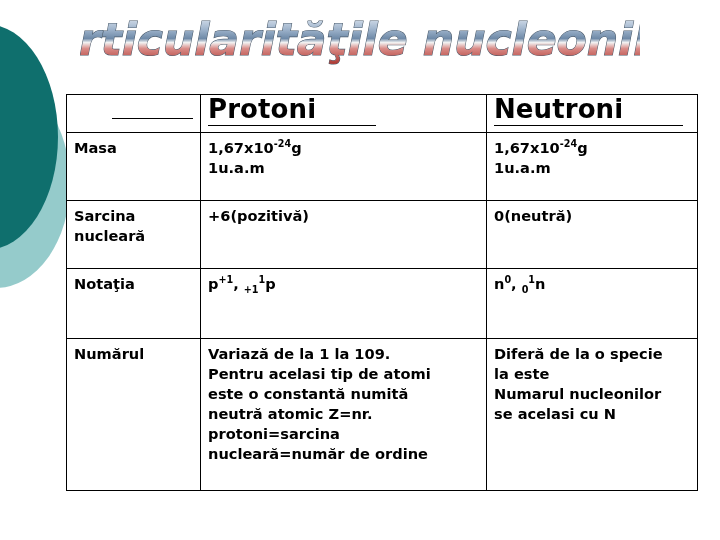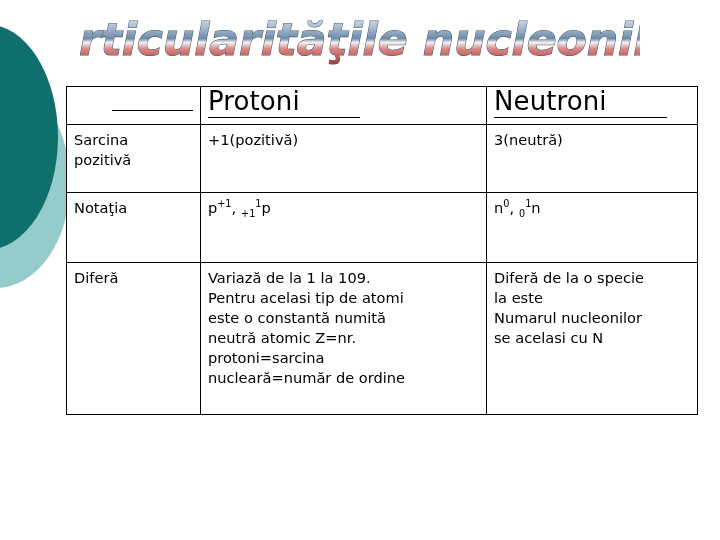--- a/index.html
+++ b/index.html
@@ -53,23 +53,24 @@
   }
   #title-svg {
     display: block;
     margin: 0 auto;
   }
 
   
   #table-wrap {
     position: absolute;
     left: 66px;
-    top: 86px;
+    top: 94px;
     width: 631px;
     z-index: 4;
+    font-weight: bold;
   }
   table.nucleon-table {
     border-collapse: collapse;
     table-layout: fixed;
     width: 631px;
     background: #ffffff;
   }
   table.nucleon-table td {
     border: 1.6px solid #000000;
     vertical-align: top;
@@ -158,38 +159,49 @@
         <span class="hdr-blank-rule"></span>
       </td>
       <td>
         <span class="hdr-text">Protoni</span>
       </td>
       <td>
         <span class="hdr-text">Neutroni</span>
       </td>
     </tr>
 
+    <tr class="r-masa">
+      <td>Masa</td>
+      <td>
+        <span class="cell-line"><span>1,67x10</span><sup class="sup">-24</sup><span>g</span></span>
+        <span class="cell-line">1u.a.m</span>
+      </td>
+      <td>
+        <span class="cell-line"><span>1,67x10</span><sup class="sup">-24</sup><span>g</span></span>
+        <span class="cell-line">1u.a.m</span>
+      </td>
+    </tr>
 
     <tr class="r-sarcina">
       <td>
         <span class="cell-line">Sarcina</span>
-        <span class="cell-line">pozitivă</span>
-      </td>
-      <td>+1(pozitivă)</td>
-      <td>3(neutră)</td>
+        <span class="cell-line">nucleară</span>
+      </td>
+      <td>+6(pozitivă)</td>
+      <td>0(neutră)</td>
     </tr>
 
     <tr class="r-notatia">
       <td>Notaţia</td>
       <td class="notation"><span>p</span><sup class="sup">+1</sup><span>,</span><span class="nsp"></span><sub class="sub">+1</sub><sup class="sup">1</sup><span>p</span></td>
       <td class="notation"><span>n</span><sup class="sup">0</sup><span>,</span><span class="nsp"></span><sub class="sub">0</sub><sup class="sup">1</sup><span>n</span></td>
     </tr>
 
     <tr class="r-numarul">
-      <td>Diferă</td>
+      <td>Numărul</td>
       <td>
         <span class="cell-line">Variază de la 1 la 109.</span>
         <span class="cell-line">Pentru acelasi tip de atomi</span>
         <span class="cell-line">este o constantă numită</span>
         <span class="cell-line">neutră atomic Z=nr.</span>
         <span class="cell-line">protoni=sarcina</span>
         <span class="cell-line">nucleară=număr de ordine</span>
       </td>
       <td>
         <span class="cell-line">Diferă de la o specie</span>

